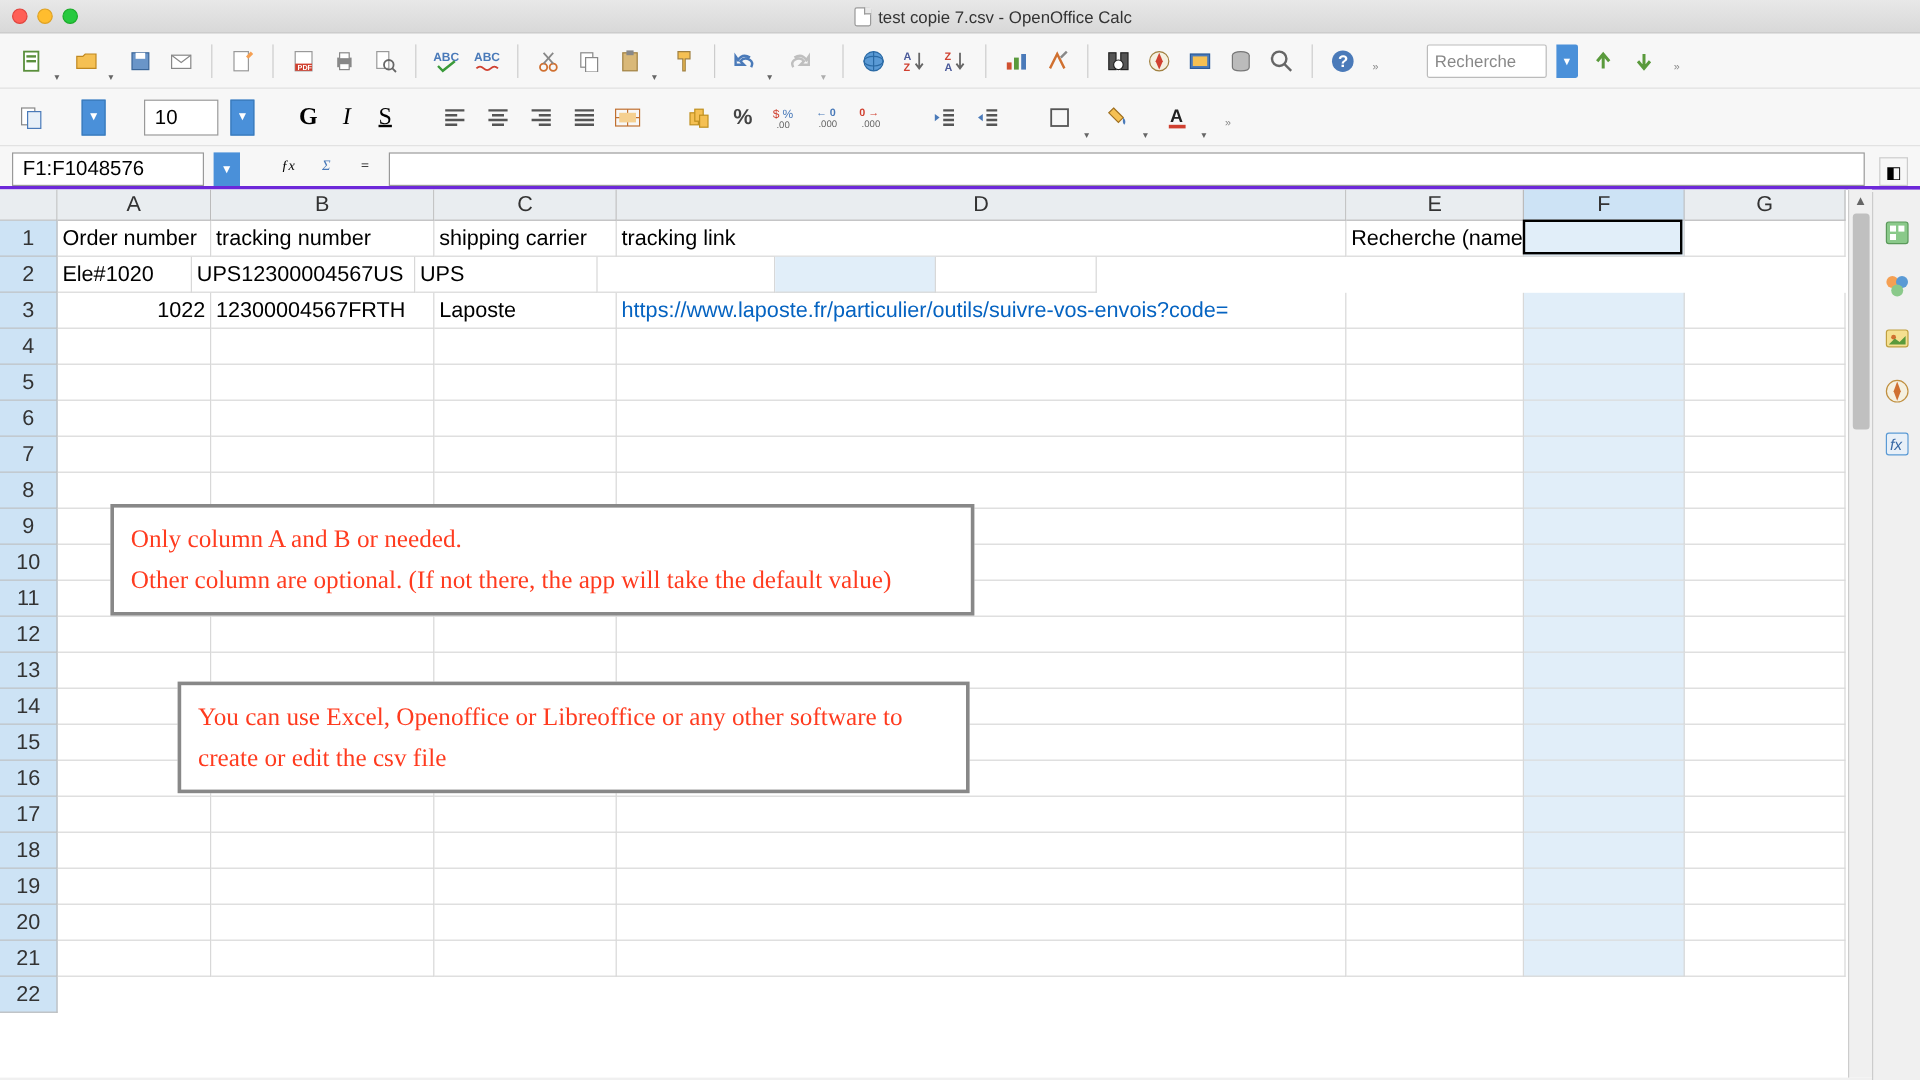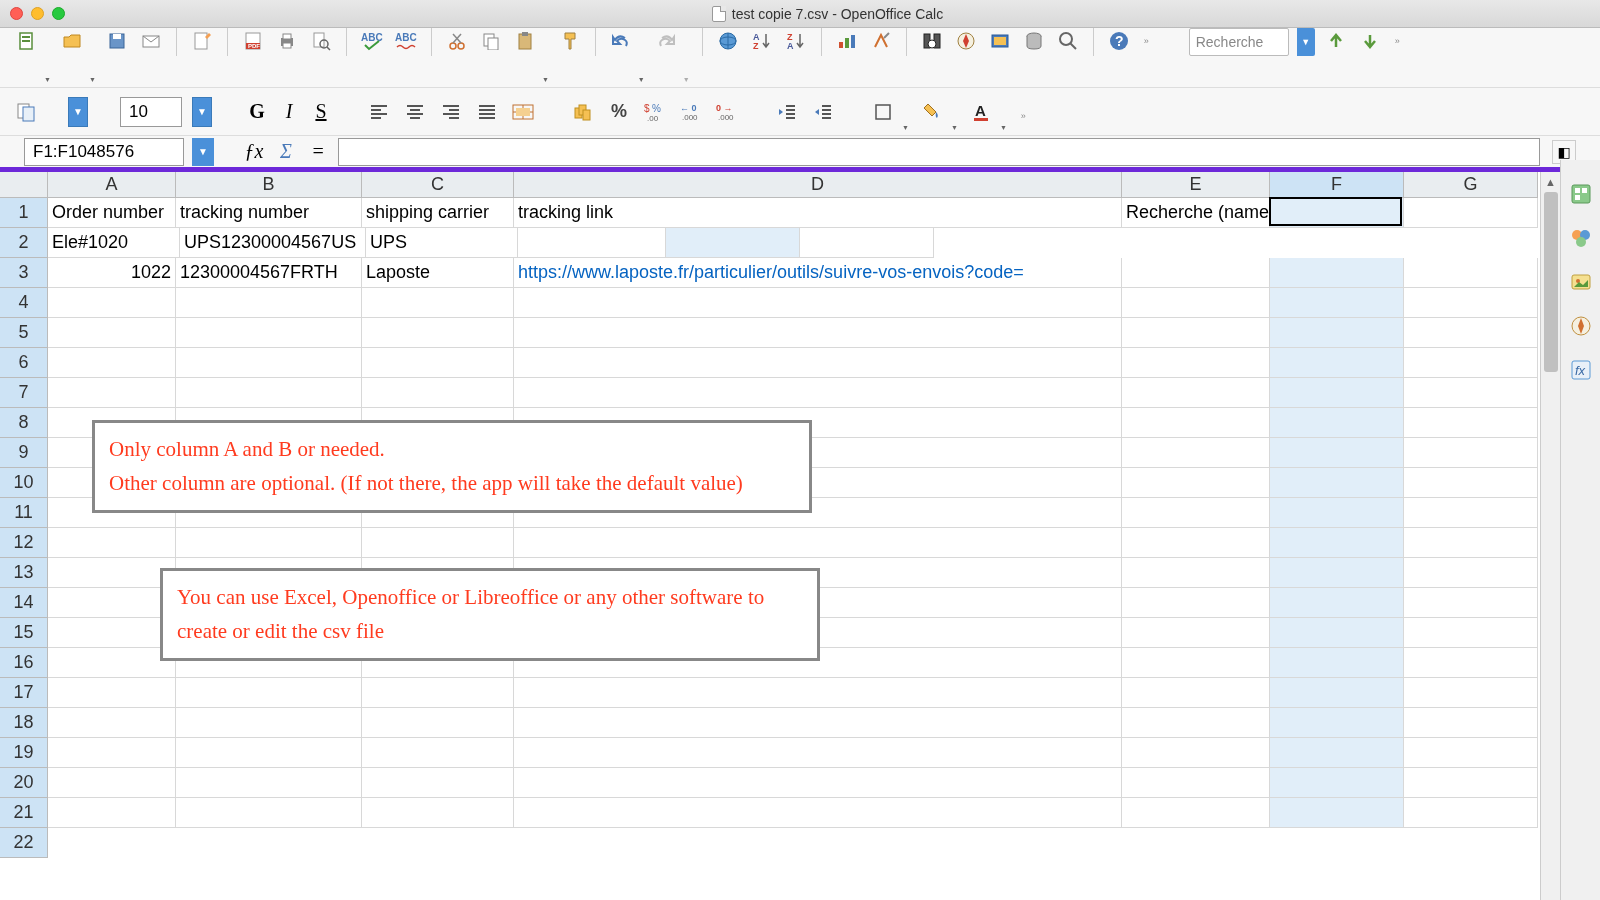--- a/index.html
+++ b/index.html
@@ -10,40 +10,40 @@
 .traffic { display: flex; gap: 8px; }
 .traffic span { width: 13px; height: 13px; border-radius: 50%; display: inline-block; }
 .tl-close { background: #ff5f56; border: 1px solid #e0443e; }
 .tl-min { background: #ffbd2e; border: 1px solid #dea123; }
 .tl-max { background: #27c93f; border: 1px solid #1aab29; }
 .titletext { flex: 1; text-align: center; font-size: 14px; color: #333; display: flex; align-items: center; justify-content: center; gap: 6px; }
 .doc-icon { width: 14px; height: 16px; background: #fff; border: 1px solid #999; border-radius: 2px; position: relative; }
 .doc-icon::after { content: ''; position: absolute; right: -1px; top: -1px; width: 5px; height: 5px; background: #e8e8e8; border-left: 1px solid #999; border-bottom: 1px solid #999; }
 
 
-.toolbar { height: 60px; background: #f7f7f7; display: flex; padding: 0 14px; gap: 8px; border-bottom: 1px solid #ddd; }
+.toolbar { height: 46px; background: #f7f7f7; display: flex; align-items: center; padding: 0 14px; gap: 8px; border-bottom: 1px solid #ddd; }
 .tb-btn { width: 26px; height: 26px; display: flex; align-items: center; justify-content: center; border-radius: 3px; cursor: pointer; }
 .tb-sep { width: 1px; height: 28px; background: #ccc; margin: 0 4px; }
 .dd-arrow { font-size: 7px; color: #666; margin-left: -4px; align-self: flex-end; margin-bottom: 4px; }
 .search-box { height: 28px; width: 100px; border: 1px solid #bbb; background: #fff; padding: 0 6px; font-size: 14px; color: #888; display: flex; align-items: center; border-radius: 2px; }
 .search-dd { width: 18px; height: 28px; background: #4a90d9; border-radius: 0 2px 2px 0; display: flex; align-items: center; justify-content: center; color: #fff; font-size: 9px; }
 .overflow-chev { font-size: 9px; color: #888; padding: 8px 4px 0 4px; }
 
 
 .toolbar2 { height: 48px; background: #f7f7f7; display: flex; align-items: center; padding: 0 14px; gap: 10px; border-bottom: 1px solid #ddd; }
 .font-name { width: 200px; height: 30px; border: 1px solid #999; background: #fff; display: flex; align-items: center; padding: 0 8px; font-size: 17px; }
 .font-name-dd { width: 20px; height: 30px; background: #4a90d9; display: flex; align-items: center; justify-content: center; color: #fff; font-size: 10px; border: 1px solid #3a7ab9; }
 .font-size { width: 62px; height: 30px; border: 1px solid #999; background: #fff; display: flex; align-items: center; padding: 0 8px; font-size: 17px; }
 .fmt-btn { width: 22px; height: 22px; display: flex; align-items: center; justify-content: center; font-size: 20px; font-family: Georgia, serif; cursor: pointer; }
 
 
-.formula-bar { height: 36px; background: #f7f7f7; display: flex; align-items: center; padding: 0 24px; gap: 8px; border-bottom: 5px solid #6d28d9; }
+.formula-bar { height: 36px; background: #f7f7f7; display: flex; align-items: flex-end; padding: 0 10px; gap: 8px; border-bottom: 3px solid #6d28d9; }
 .cell-ref { width: 160px; height: 28px; border: 1px solid #999; background: #fff; padding: 0 8px; font-size: 17px; display: flex; align-items: center; }
 .cell-ref-dd { width: 22px; height: 28px; background: #4a90d9; display: flex; align-items: center; justify-content: center; color: #fff; font-size: 10px; }
-.fx-btn { width: 24px; height: 24px; font-style: italic; font-family: Georgia, serif; font-size: 20px; text-align: center; cursor: pointer; }
+.fx-btn { width: 24px; height: 24px; font-style: italic; font-family: Georgia, serif; font-size: 12px; text-align: center; cursor: pointer; }
 .formula-input { flex: 1; height: 28px; border: 1px solid #999; background: #fff; margin-right: 4px; }
 .sidebar-toggle { width: 24px; height: 24px; border: 1px solid #ccc; display: flex; align-items: center; justify-content: center; font-size: 14px; cursor: pointer; }
 
 
 .grid-area { position: relative; width: 1560px; height: 740px; background: #fff; }
 .corner { position: absolute; left: 0; top: 0; width: 48px; height: 26px; background: #e9edf0; border-right: 1px solid #bbb; border-bottom: 1px solid #bbb; }
 .col-headers { position: absolute; left: 48px; top: 0; height: 26px; display: flex; }
 .col-h { background: #e9edf0; border-right: 1px solid #bbb; border-bottom: 1px solid #bbb; display: flex; align-items: center; justify-content: center; font-size: 18px; color: #333; }
 .col-h.sel { background: #cde3f5; }
 .row-headers { position: absolute; left: 0; top: 26px; width: 48px; }
@@ -471,21 +471,21 @@
       <div class="row">
         <div class="cell" style="width: 128px;">Order number</div>
         <div class="cell" style="width: 186px;">tracking number</div>
         <div class="cell" style="width: 152px;">shipping carrier</div>
         <div class="cell" style="width: 608px;">tracking link</div>
         <div class="cell" style="width: 148px;">Recherche (name)</div>
         <div class="cell sel" style="width: 134px;"></div>
         <div class="cell" style="width: 134px;"></div>
       </div>
       <div class="row">
-        <div class="cell" style="width: 132px;">Ele#1020</div>
+        <div class="cell" style="width: 112px;">Ele#1020</div>
         <div class="cell" style="width: 186px;">UPS12300004567US</div>
         <div class="cell" style="width: 152px;">UPS</div>
         <div class="cell" style="width: 148px;"></div>
         <div class="cell sel" style="width: 134px;"></div>
         <div class="cell" style="width: 134px;"></div>
       </div>
       <div class="row">
         <div class="cell right" style="width: 128px;">1022</div>
         <div class="cell" style="width: 186px;">12300004567FRTH</div>
         <div class="cell" style="width: 152px;">Laposte</div>
@@ -698,14 +698,14 @@
       <svg width="22" height="22">
         <rect x="2" y="2" width="18" height="18" fill="#e8f0f8" stroke="#5a9ad5" rx="2"></rect>
         <text x="5" y="16" font-size="13" font-style="italic" fill="#3a6aa5" font-family="Georgia">fx</text>
       </svg>
     </div>
 </div>
 
 <div id="callouts">
     <div class="callout" style="left: 92px; top: 420px; width: 720px; white-space: pre-wrap;">Only column A and B or needed.
 Other column are optional. (If not there, the app will take the default value)</div>
-    <div class="callout" style="left: 160px; top: 568px; width: 660px; white-space: pre-wrap;">You can use Excel, Openoffice or Libreoffice or any other software to create or edit the csv file</div>
+    <div class="callout" style="left: 148px; top: 568px; width: 660px; white-space: pre-wrap;">You can use Excel, Openoffice or Libreoffice or any other software to create or edit the csv file</div>
   </div>
 
 </body></html>

